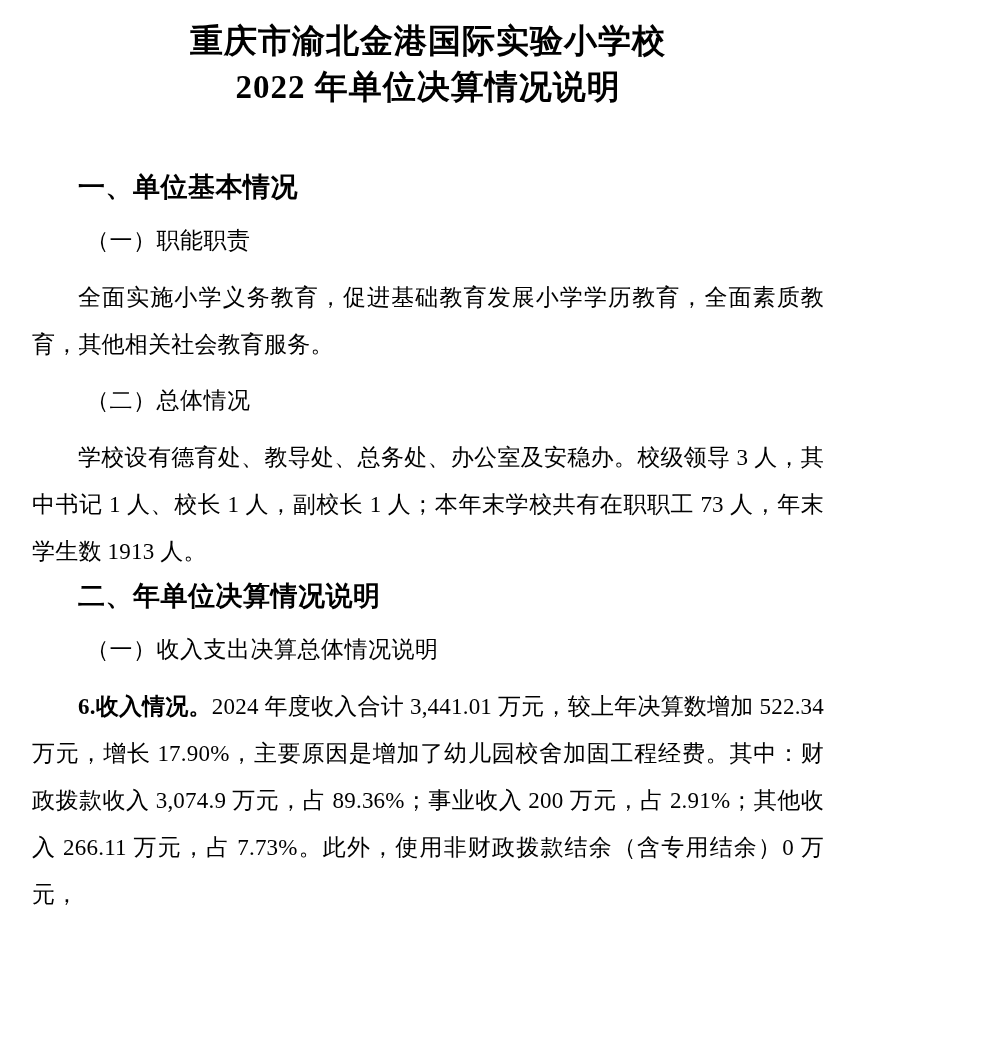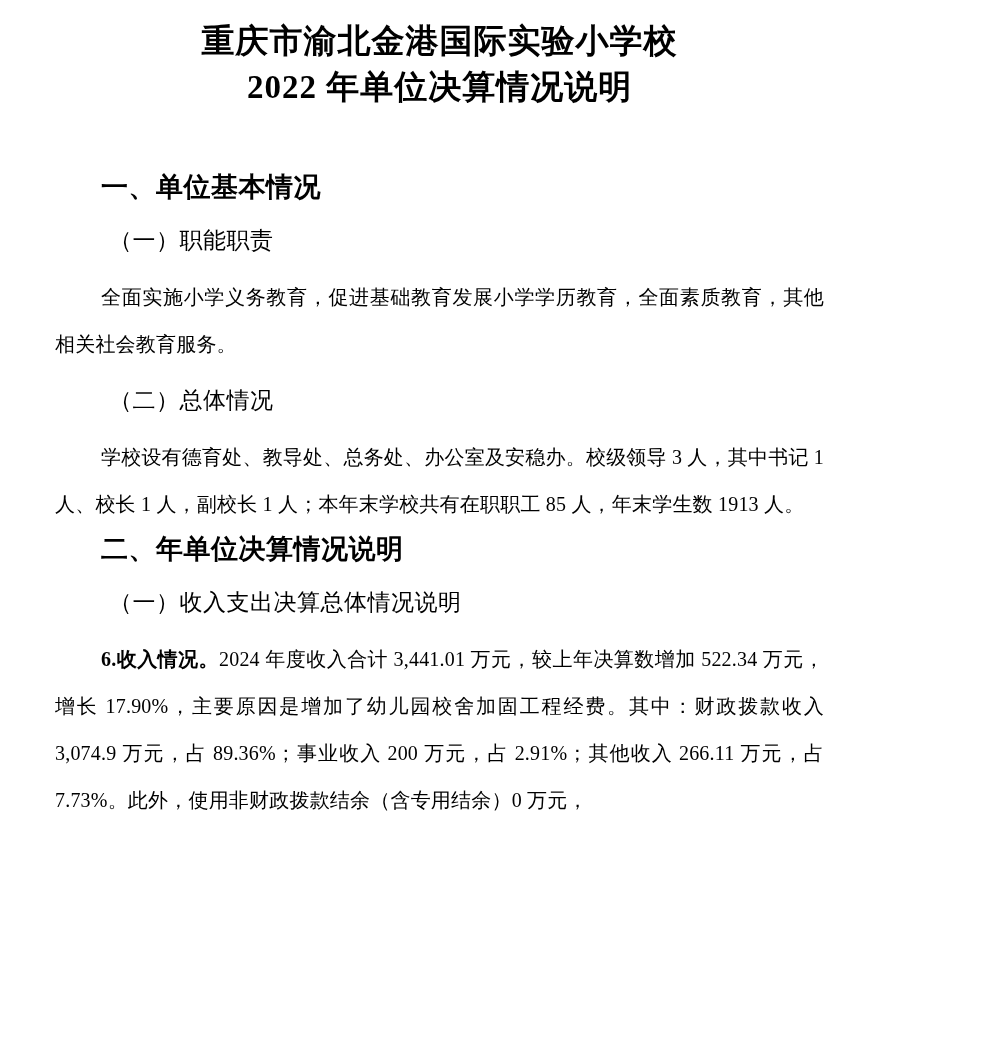--- a/index.html
+++ b/index.html
@@ -11,21 +11,21 @@
     width: 1000px;
     height: 1049px;
     font-family: "Liberation Serif", "DejaVu Serif", serif;
     color: #000000;
     overflow: hidden;
   }
   .page {
     width: 896px;
     height: 1049px;
     box-sizing: border-box;
-    padding: 10px 72px 0 55px;
+    padding: 10px 72px 0 32px;
     position: relative;
   }
   .doc-title {
     text-align: center;
     font-size: 33px;
     font-weight: bold;
     line-height: 46px;
     letter-spacing: 1px;
     margin: 8px 0 0 0;
   }
@@ -45,21 +45,21 @@
     letter-spacing: 0.5px;
   }
   .h2 {
     font-size: 23px;
     line-height: 42px;
     margin: 12px;
     text-indent: 42px;
     letter-spacing: 0.5px;
   }
   .para {
-    font-size: 20px;
+    font-size: 23px;
     line-height: 47px;
     margin: 0;
     text-indent: 46px;
     text-align: justify;
     text-justify: inter-ideograph;
     letter-spacing: 0.2px;
   }
   .para b {
     font-weight: bold;
   }
@@ -77,21 +77,21 @@
   <div class="gap"></div>
 
   <p class="h1">一、单位基本情况</p>
 
   <p class="h2">（一）职能职责</p>
 
   <p class="para">全面实施小学义务教育，促进基础教育发展小学学历教育，全面素质教育，其他相关社会教育服务。</p>
 
   <p class="h2">（二）总体情况</p>
 
-  <p class="para">学校设有德育处、教导处、总务处、办公室及安稳办。校级领导 3 人，其中书记 1 人、校长 1 人，副校长 1 人；本年末学校共有在职职工 85 人，年末学生数 1913 人。</p>
+  <p class="para">学校设有德育处、教导处、总务处、办公室及安稳办。校级领导 3 人，其中书记 1 人、校长 1 人，副校长 1 人；本年末学校共有在职职工 73 人，年末学生数 1913 人。</p>
 
   <p class="h1">二、年单位决算情况说明</p>
 
   <p class="h2">（一）收入支出决算总体情况说明</p>
 
 
   <p class="para"><b>6.收入情况。</b><span>2024 年度收入合计 3,441.01 万元，较上年决算数增加 522.34 万元，增长 17.90%，主要原因是增加了幼儿园校舍加固工程经费。其中：财政拨款收入 3,074.9 万元，占 89.36%；事业收入 200 万元，占 2.91%；其他收入 266.11 万元，占 7.73%。此外，使用非财政拨款结余（含专用结余）0 万元，</span></p>
 
 </div>
 

